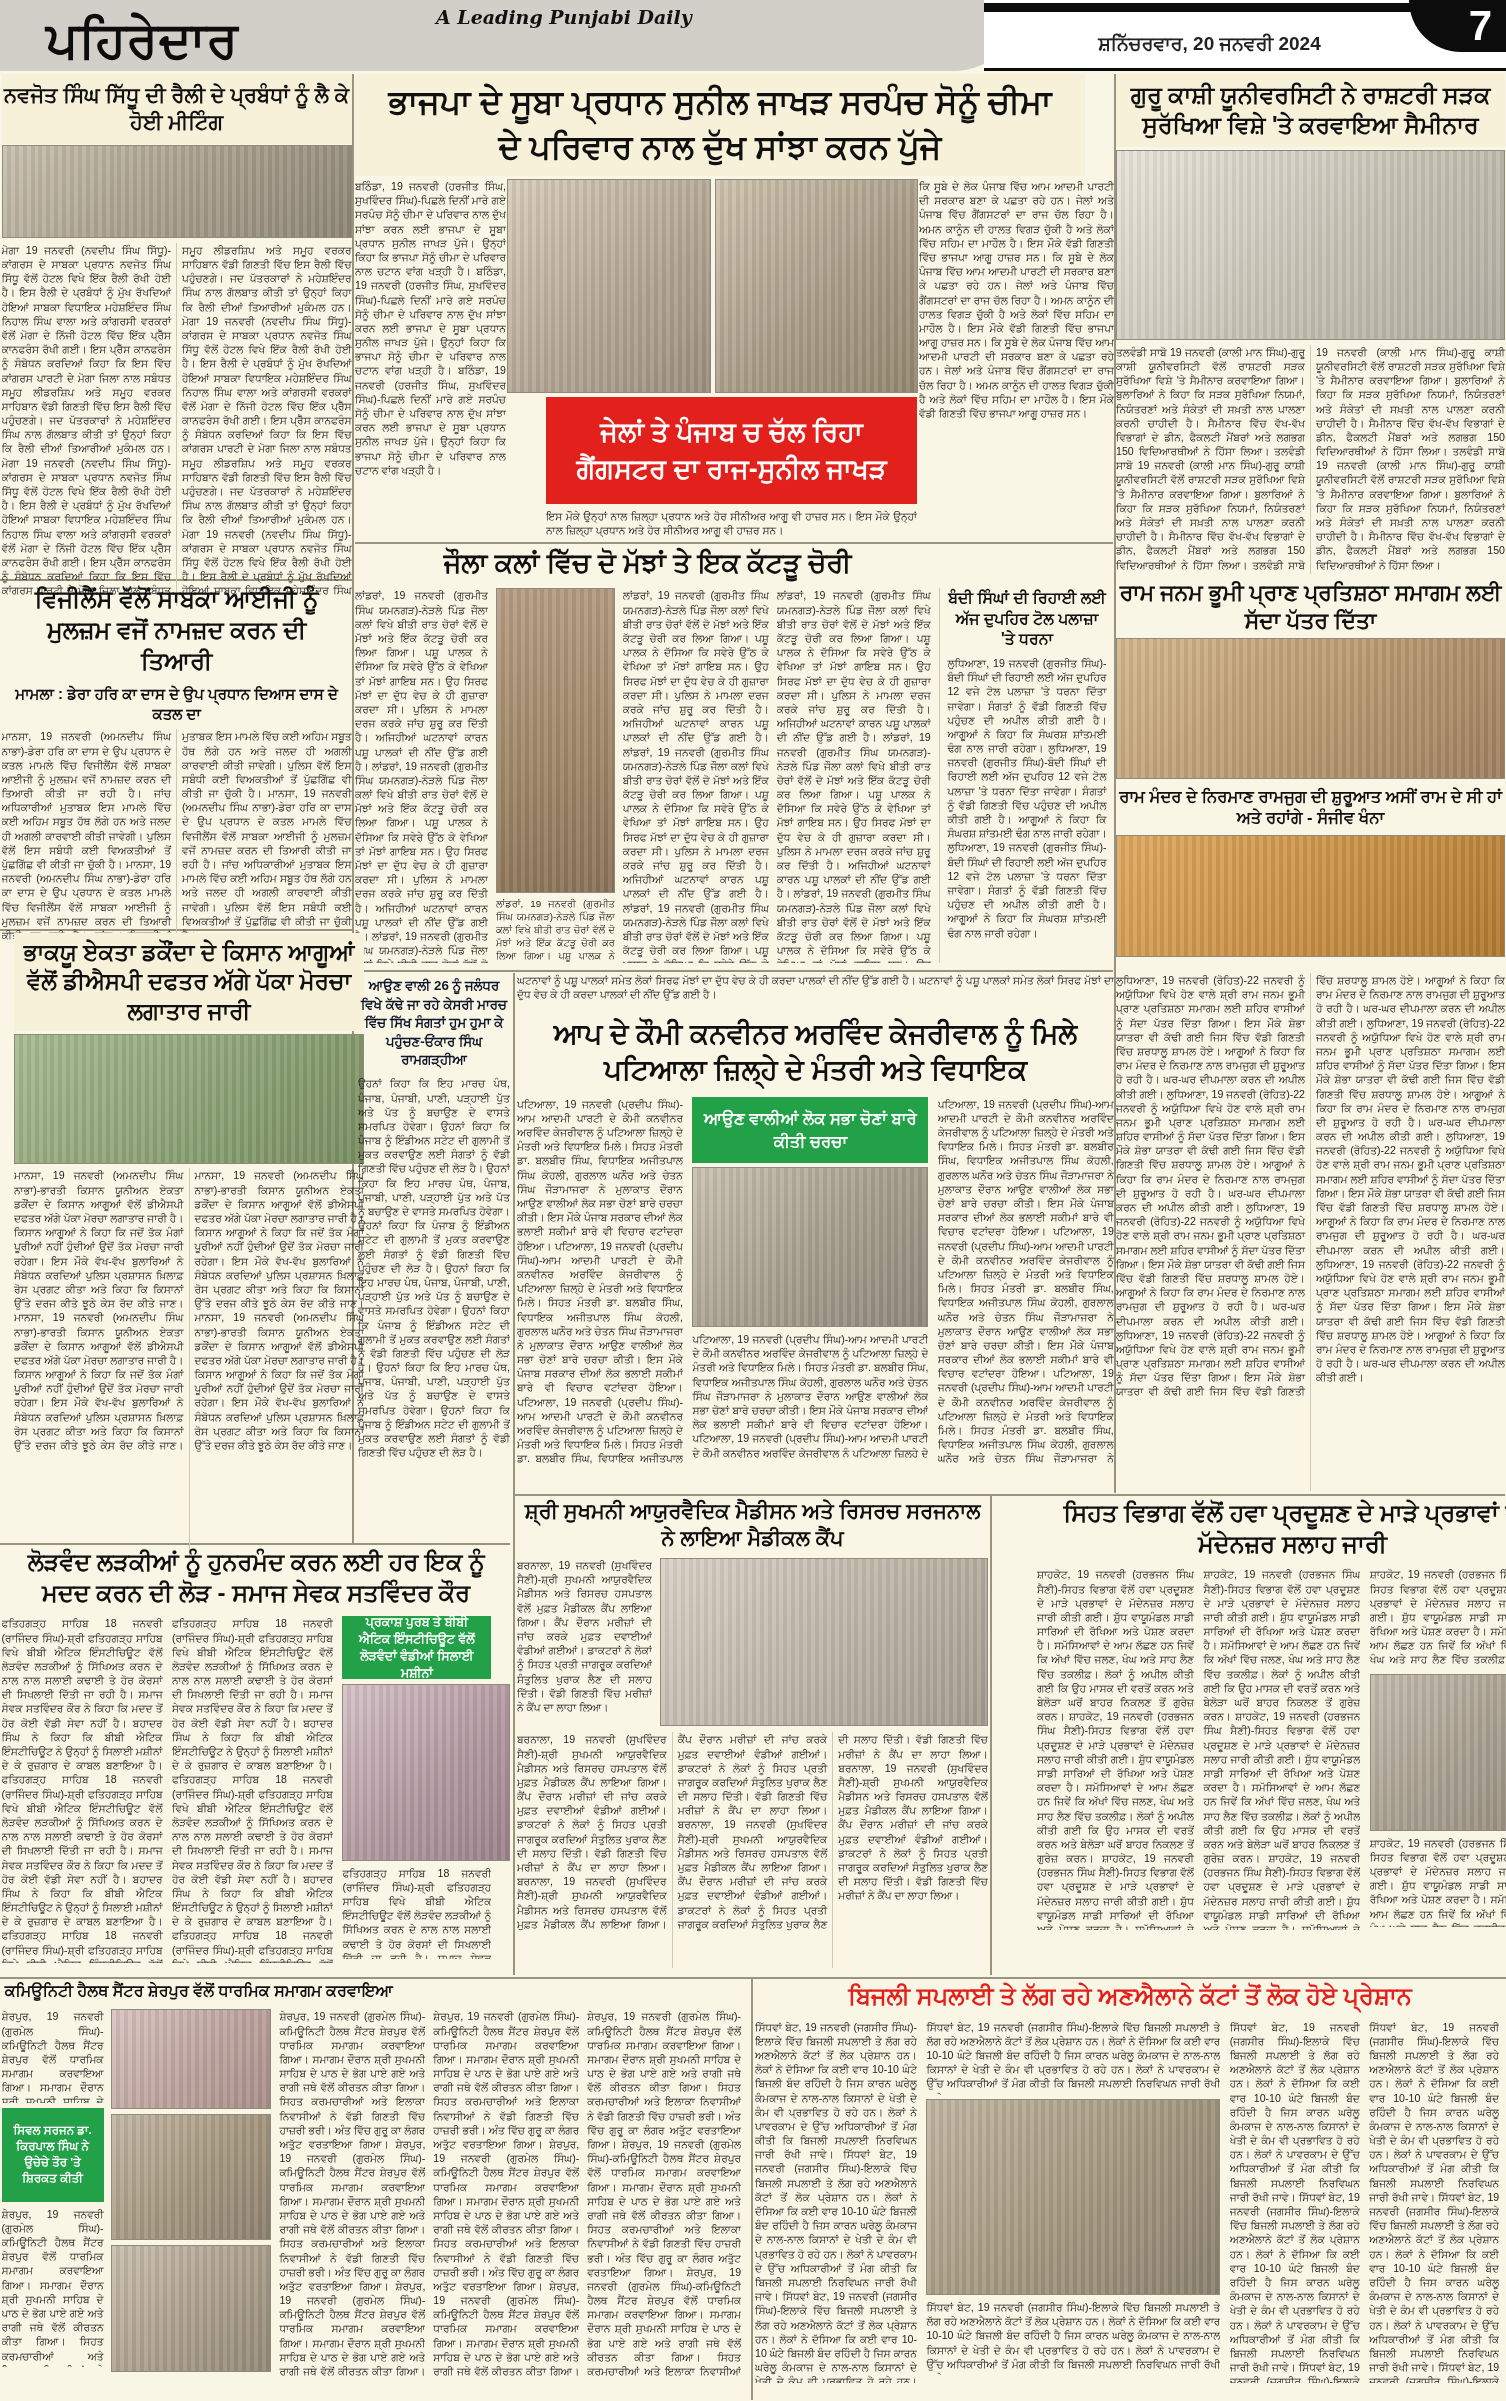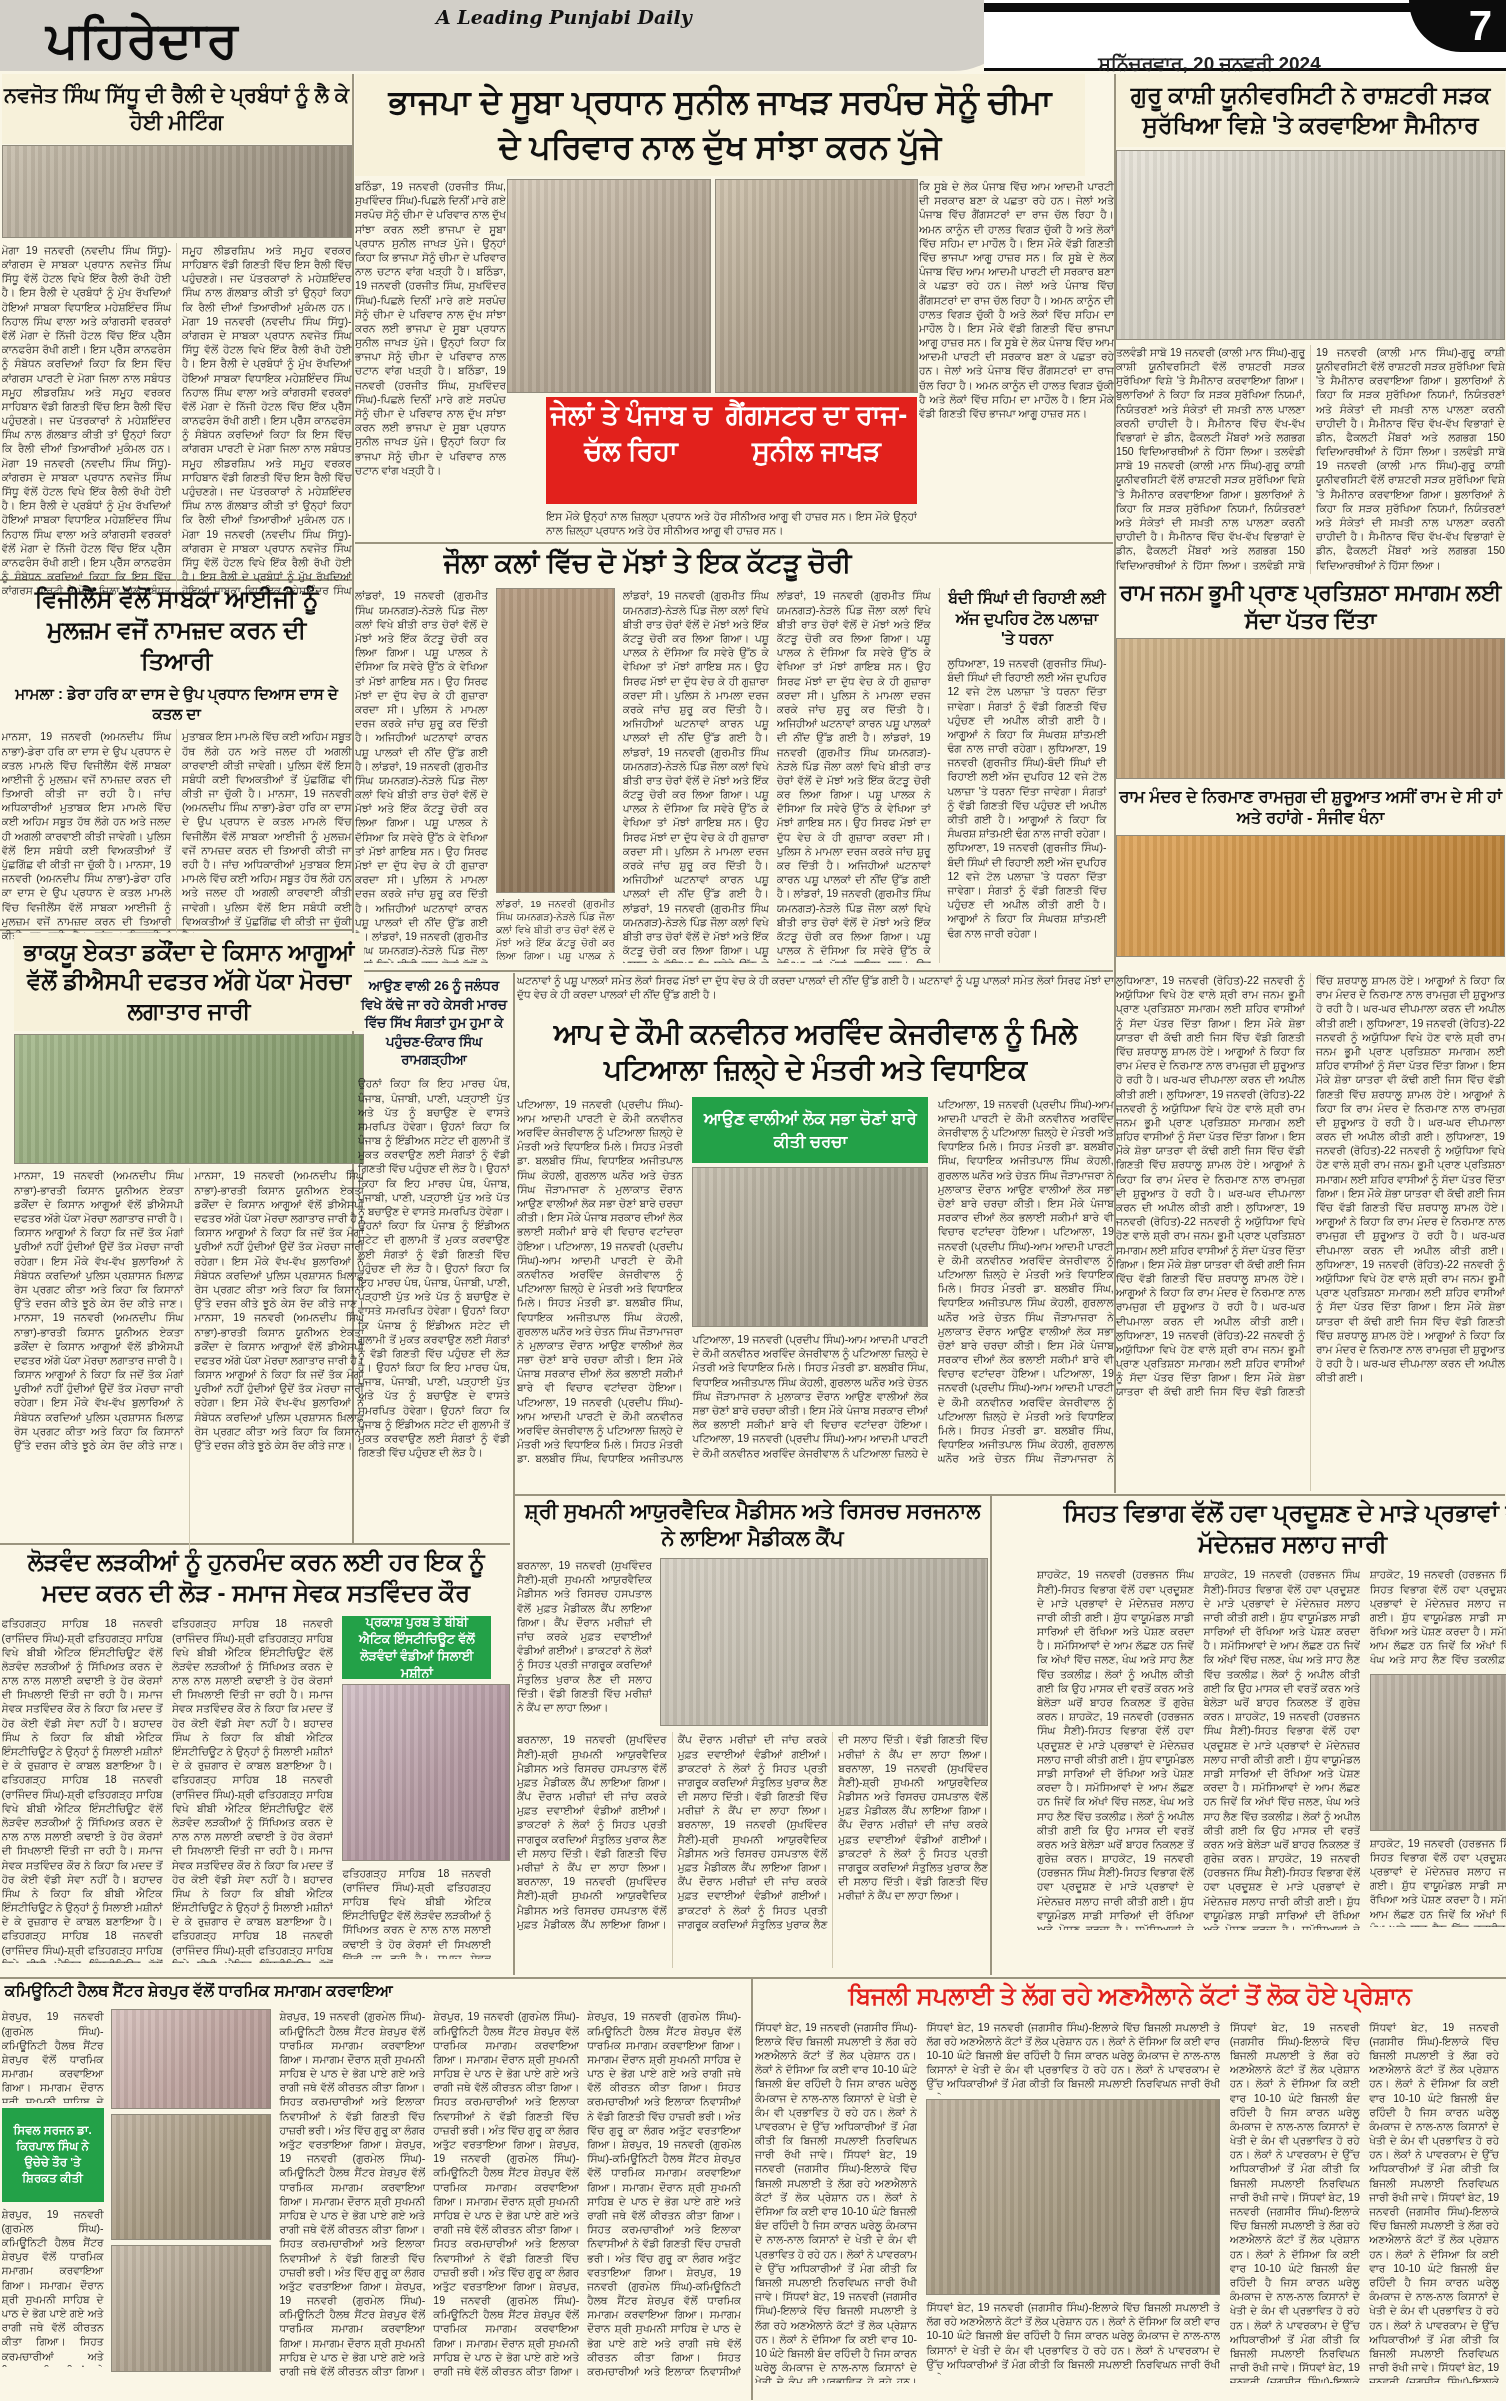--- a/index.html
+++ b/index.html
@@ -4,38 +4,38 @@
 <style>
   html,body{margin:0;padding:0;}
   body{width:1506px;height:2401px;background:#e9e5d6;font-family:"Liberation Sans",sans-serif;color:#161616;}
   .page{position:relative;width:1506px;height:2401px;background:#faf6e6;overflow:hidden;}
   .abs{position:absolute;}
   
   .mast-gray{background:#d2cfc8;border-radius:0 0 118px 0;}
   .mast-title{font-weight:900;font-size:50px;letter-spacing:0.8px;color:#0c0c0c;}
   .tagline{font-family:"DejaVu Serif",serif;font-style:italic;font-weight:bold;font-size:19px;color:#111;}
   .date-band{background:#ffffff;border-bottom:3.1px solid #0c0c0c;}
-  .date-text{font-weight:bold;font-size:19px;color:#222;margin-top:20px;}
+  .date-text{font-weight:bold;font-size:19px;color:#222;}
   .pageno-block{background:#0c0c0c;border-radius:0 0 0 55px;color:#fff;font-weight:900;font-size:42px;display:flex;align-items:flex-start;justify-content:flex-end;padding:1.6px 14px 0 0;box-sizing:border-box;}
   .topstrip{background:#0c0c0c;}
   
   .hl{font-weight:900;color:#101010;text-align:center;line-height:1.28;}
   .hl-strip{background:#f7f1da;}
   .subhl{font-weight:bold;color:#101010;text-align:center;line-height:1.3;}
   .green-text{color:#0f172a;}
   .red-text{color:#e2211c;}
   
   .bodytext{font-size:10.6px;line-height:1.34;text-align:justify;overflow:hidden;color:#1d1d1d;}
   .cols-2{column-count:2;column-gap:11px;column-rule:0.8px solid #cfc8b0;}
   .cols-3{column-count:3;column-gap:11px;column-rule:0.8px solid #cfc8b0;}
   
   .photo{border:0.8px solid #8f8a7c;box-sizing:border-box;background:
     repeating-linear-gradient(90deg,rgba(255,255,255,.06) 0 4.7px,rgba(0,0,0,.05) 4.7px 9.4px),
     linear-gradient(135deg,#cfc6b4,#9a9284 60%,#7e766a);}
-  .redbox{background:#e2211c;color:#ffffff;font-weight:900;text-align:center;display:flex;justify-content:center;line-height:1.35;}
+  .redbox{background:#e2211c;color:#ffffff;font-weight:900;text-align:center;display:flex;flex-direction:column;justify-content:center;line-height:1.35;}
   .greenbox{background:#23a148;color:#ffffff;font-weight:bold;text-align:center;display:flex;align-items:center;justify-content:center;line-height:1.35;box-sizing:border-box;padding:4.7px 7.9px;}
   .vr{background:#9a947f;width:1.6px;}
   .hrl{background:#9a947f;height:1.6px;}
 </style>
 </head>
 <body>
 
 <div class="page">
 
   <div class="abs mast-gray" style="left:0;top:0;width:1024px;height:71px;"></div>

